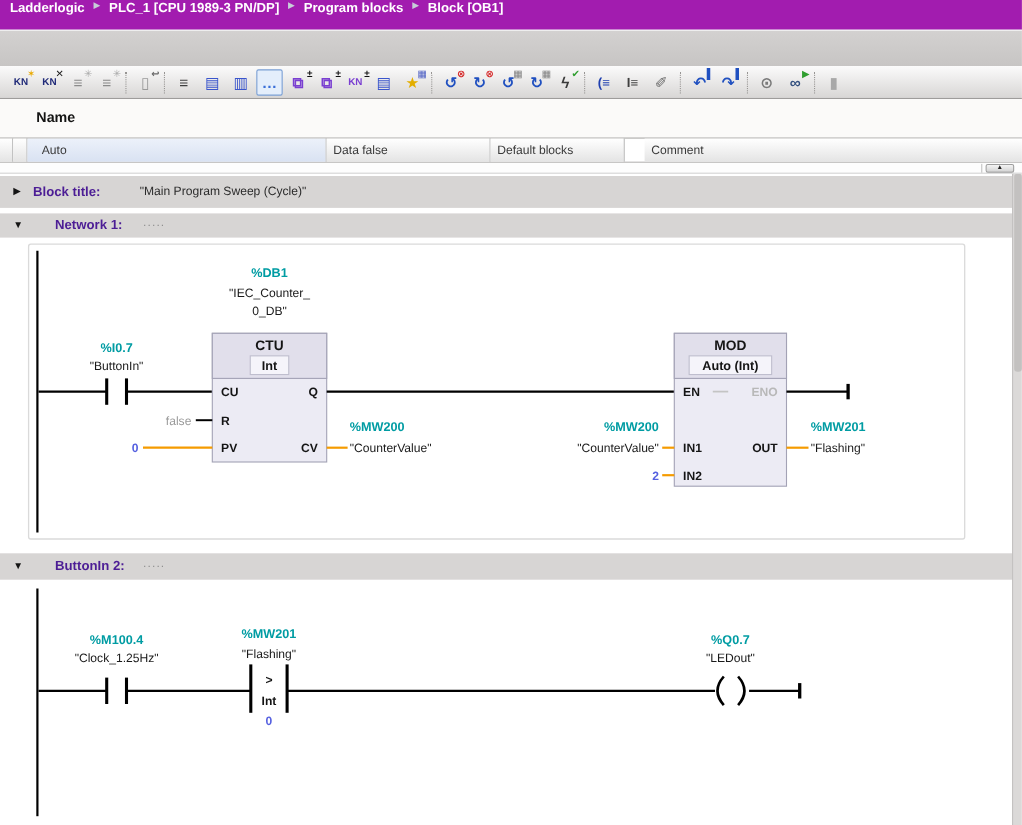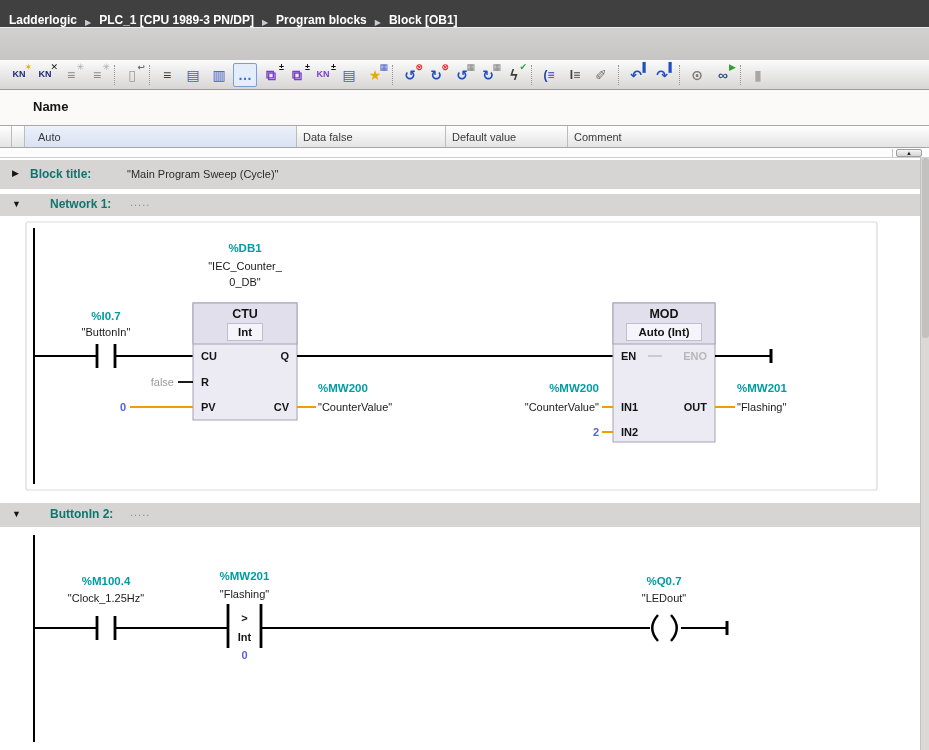--- a/index.html
+++ b/index.html
@@ -1,22 +1,22 @@
 <!DOCTYPE html>
 <html><head>
 <meta charset="utf-8">
 <style>
   html,body{margin:0;padding:0;background:#e8e8e8;}
   *{box-sizing:border-box;}
   .screen{position:relative;width:929px;height:750px;overflow:hidden;
           font-family:"Liberation Sans","DejaVu Sans",sans-serif;background:#fff;}
 
   
-  .breadcrumb{position:absolute;left:0;top:0;width:929px;height:27px;background:#404040;
-              display:flex;align-items:flex-end;padding-left:9px;}
+  .breadcrumb{position:absolute;left:0;top:0;width:929px;height:27px;background:#a21caf;
+              display:flex;align-items:flex-start;padding-left:9px;}
   .bc-item{color:#fff;font-size:12px;font-weight:bold;cursor:default;white-space:nowrap;}
   .bc-sep{color:#c7cdd8;font-size:8px;margin:0 8px;}
 
   
   .subbar{position:absolute;left:0;top:27px;width:929px;height:33px;
           background:linear-gradient(#d3d1d0,#c7c5c4);border-top:1px solid #ebebeb;}
 
   
   .toolbar{position:absolute;left:0;top:60px;width:929px;height:30px;
            background:linear-gradient(#fbfbfb,#d8d6d5);border-bottom:1px solid #9e9c9b;
@@ -35,39 +35,39 @@
   
   .gridheader{position:absolute;left:0;top:125px;width:929px;height:23px;display:flex;
               border-top:1px solid #a9a7a6;border-bottom:1px solid #a9a7a6;}
   .gh-cell{height:100%;background:linear-gradient(#ffffff,#e4e4e4);border-right:1px solid #bcbcbc;
            font-size:11px;color:#3a3a3a;display:flex;align-items:center;padding-left:6px;}
   .gh-blank1{width:12px;}
   .gh-blank2{width:13px;}
   .gh-name{width:272px;background:linear-gradient(#ecf1fa,#d9e2f2);padding-left:13px;}
   .gh-dtype{width:149px;}
   .gh-dval{width:122px;}
-  .gh-comment{flex:1;border-right:none;}
+  .gh-comment{flex:1;border-right:none;margin-left:18px;}
 
   
   .strip{position:absolute;left:0;top:148px;width:929px;height:10px;background:#fdfdfd;
          border-bottom:1px solid #cdcdcd;}
   .strip-divider{position:absolute;right:36px;top:1px;height:8px;border-left:1px solid #c2c2c2;}
   .collapse-btn{position:absolute;right:7px;top:1px;width:26px;height:8px;
                 background:linear-gradient(#f4f4f4,#d4d4d4);border:1px solid #9e9e9e;border-radius:2px;
                 display:flex;align-items:center;justify-content:center;
                 font-size:6px;line-height:6px;color:#222;}
 
   
   .editor{position:absolute;left:0;top:158px;width:929px;height:592px;background:#fff;overflow:hidden;}
   .vscroll{position:absolute;right:0;top:0;width:9px;height:592px;background:#dbd9d8;border-left:1px solid #c4c2c1;}
   .vthumb{position:absolute;left:1px;top:0;width:7px;height:180px;background:#c3c1c0;border-radius:3px;}
 
   .gray-row{position:absolute;left:0;width:920px;background:#d7d5d4;}
   .row-tri{position:absolute;left:12px;font-size:9px;color:#141414;line-height:1;}
-  .row-label{position:absolute;font-size:12px;font-weight:bold;color:#0f766e;white-space:nowrap;}
+  .row-label{position:absolute;font-size:12px;font-weight:bold;color:#4c1d95;white-space:nowrap;}
   .row-value{position:absolute;font-size:11px;color:#2b2b2b;white-space:nowrap;}
   .row-dots{position:absolute;font-size:11px;color:#8f8f8f;letter-spacing:1px;white-space:nowrap;}
 
   .blocktitle-row{top:2px;height:29px;}
   .net1-row{top:36px;height:22px;}
   .net2-row{top:345px;height:24px;}
 
   
   .lad{position:absolute;left:0;top:0;pointer-events:none;}
   .lad text{font-family:"Liberation Sans","DejaVu Sans",sans-serif;}
@@ -218,21 +218,21 @@
 
   <div class="tabrow">
     <span class="tab-title">Name</span>
   </div>
 
   <div class="gridheader">
     <div class="gh-cell gh-blank1"></div>
     <div class="gh-cell gh-blank2"></div>
     <div class="gh-cell gh-name">Auto</div>
     <div class="gh-cell gh-dtype">Data false</div>
-    <div class="gh-cell gh-dval">Default value</div>
+    <div class="gh-cell gh-dval">Default blocks</div>
     <div class="gh-cell gh-comment">Comment</div>
   </div>
 
   <div class="strip">
     <div class="strip-divider"></div>
     <div class="collapse-btn">
       <span>▲</span>
     </div>
   </div>
 

